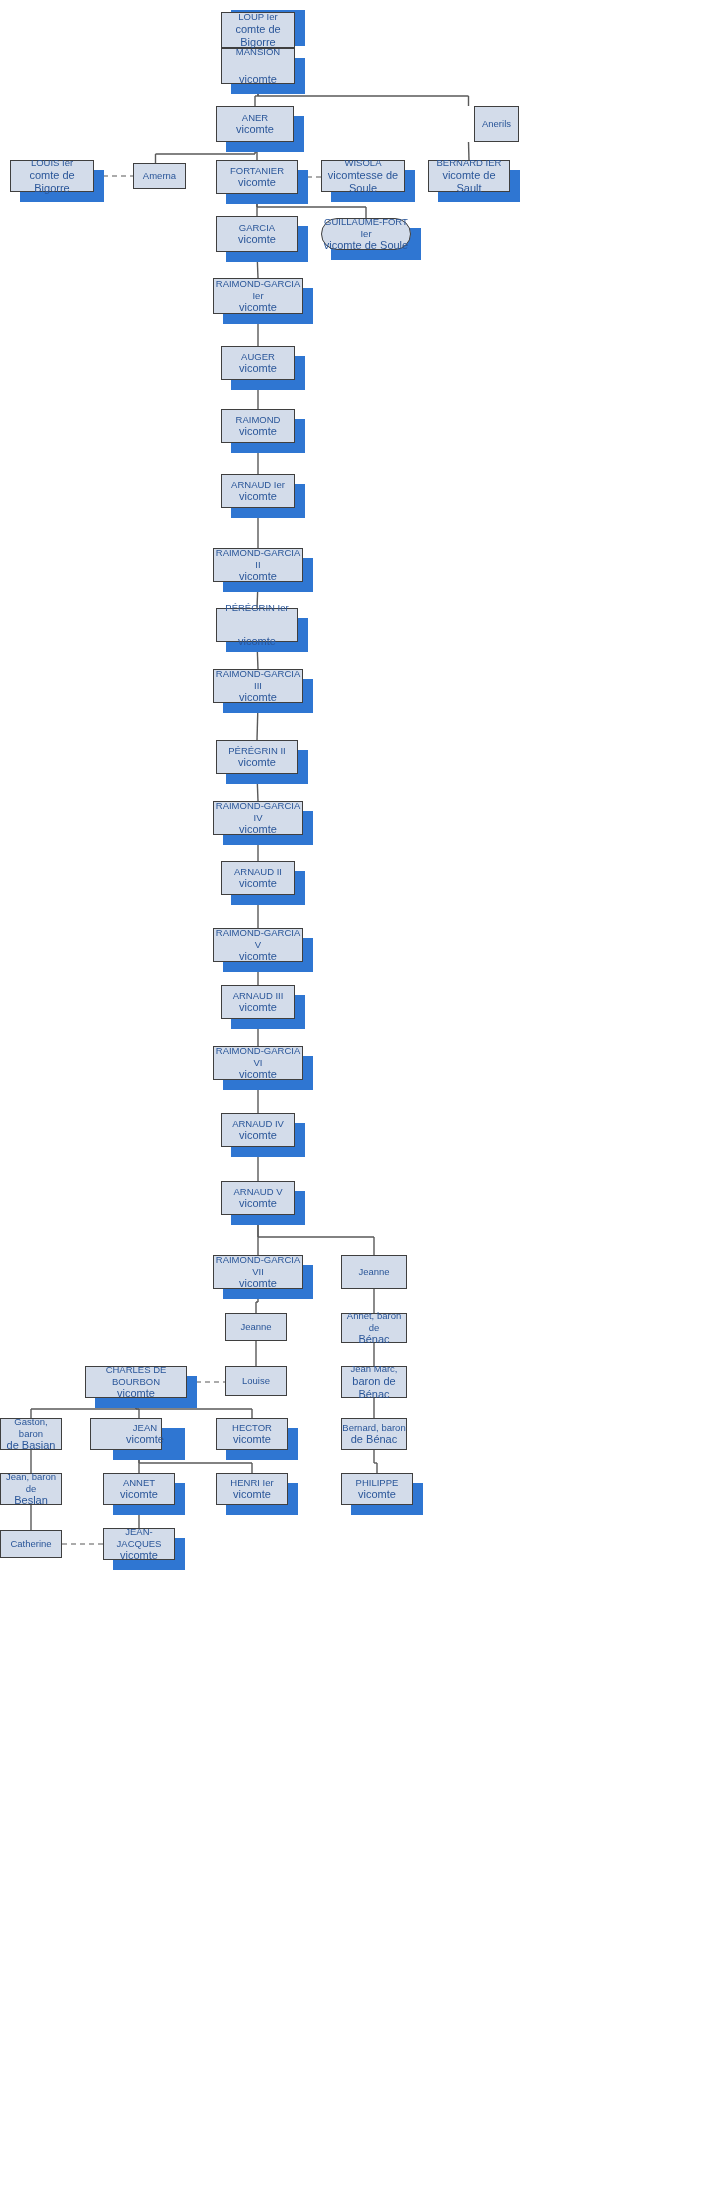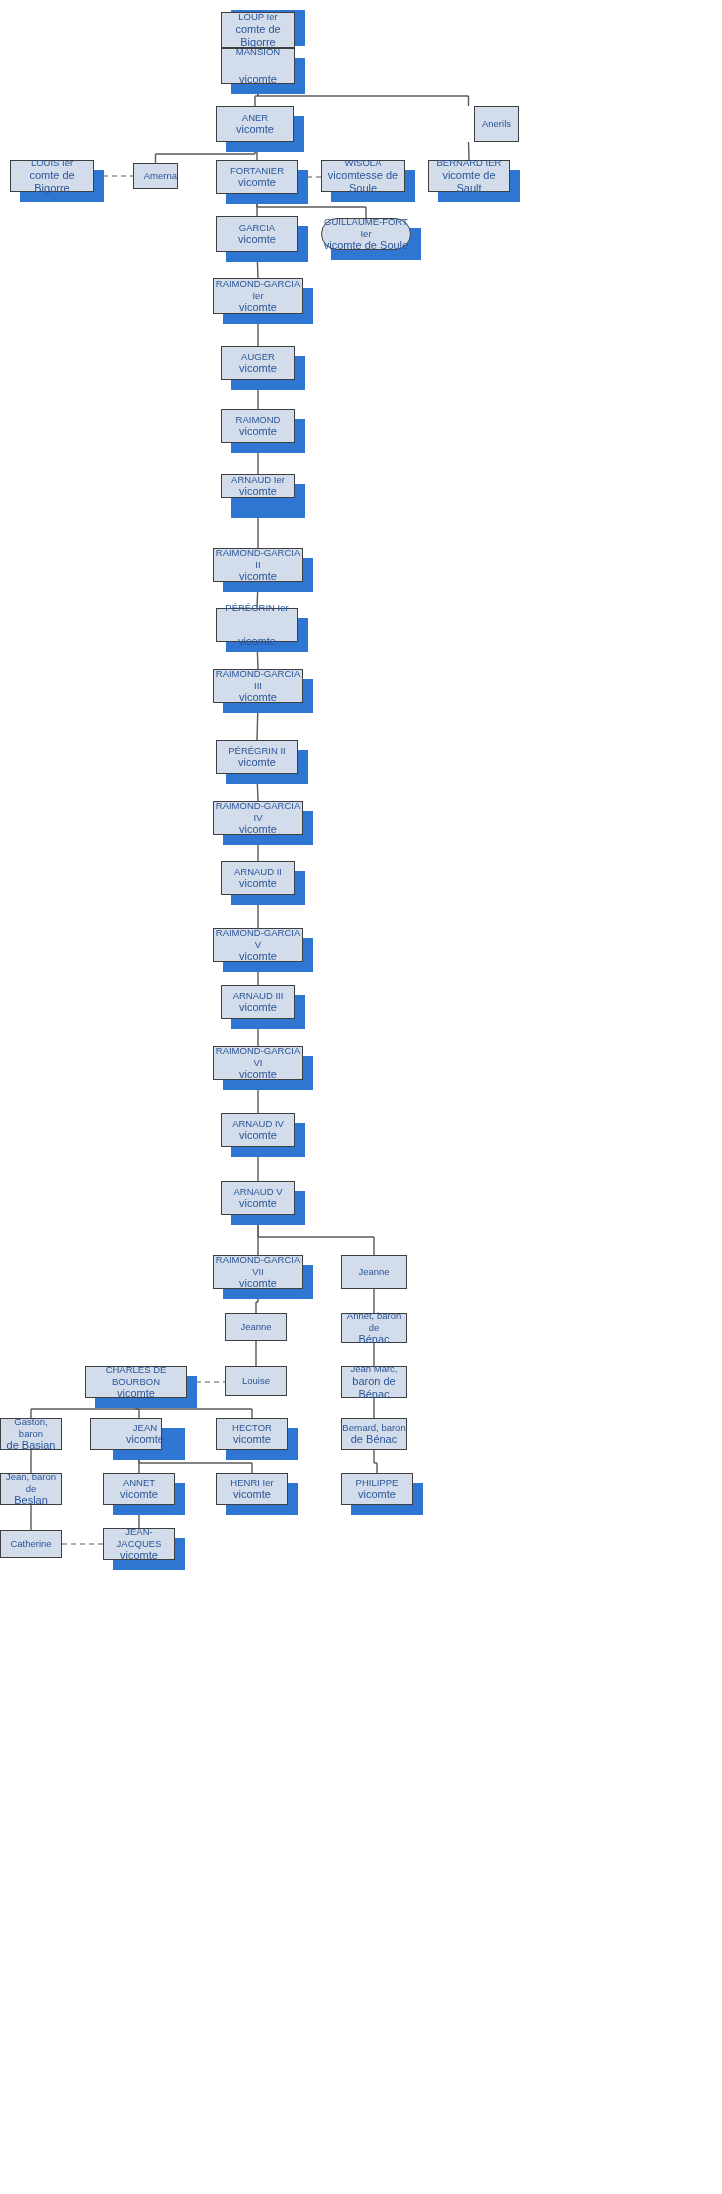--- a/index.html
+++ b/index.html
@@ -113,21 +113,21 @@
         <span class="l2 sub">vicomte</span>
       </div>
       <div class="node" style="left: 446px; top: 106px; width: 45px; height: 36px; margin-left: 28px;">
         <span class="l1 nm">Anerils</span>
       </div>
       <div class="shadow" style="left: 20px; top: 170px; width: 84px; height: 32px;"></div>
       <div class="node" style="left: 10px; top: 160px; width: 84px; height: 32px;">
         <span class="l1 nm">LOUIS Ier</span>
         <span class="l2 sub">comte de Bigorre</span>
       </div>
-      <div class="node" style="left: 133px; top: 163px; width: 45px; height: 26px; align-items: flex-end;">
+      <div class="node" style="left: 133px; top: 163px; width: 53px; height: 26px;">
         <span class="l1 nm">Amerna</span>
       </div>
       <div class="shadow" style="left: 226px; top: 170px; width: 82px; height: 34px;"></div>
       <div class="node" style="left: 216px; top: 160px; width: 82px; height: 34px;">
         <span class="l1 nm">FORTANIER</span>
         <span class="l2 sub">vicomte</span>
       </div>
       <div class="shadow" style="left: 331px; top: 170px; width: 84px; height: 32px;"></div>
       <div class="node" style="left: 321px; top: 160px; width: 84px; height: 32px;">
         <span class="l1 nm">WISOLA</span>
@@ -157,21 +157,21 @@
       <div class="node" style="left: 221px; top: 346px; width: 74px; height: 34px;">
         <span class="l1 nm">AUGER</span>
         <span class="l2 sub">vicomte</span>
       </div>
       <div class="shadow" style="left: 231px; top: 419px; width: 74px; height: 34px;"></div>
       <div class="node" style="left: 221px; top: 409px; width: 74px; height: 34px;">
         <span class="l1 nm">RAIMOND</span>
         <span class="l2 sub">vicomte</span>
       </div>
       <div class="shadow" style="left: 231px; top: 484px; width: 74px; height: 34px;"></div>
-      <div class="node" style="left: 221px; top: 474px; width: 74px; height: 24px;">
+      <div class="node" style="left: 221px; top: 474px; width: 74px; height: 34px;">
         <span class="l1 nm">ARNAUD Ier</span>
         <span class="l2 sub">vicomte</span>
       </div>
       <div class="shadow" style="left: 223px; top: 558px; width: 90px; height: 34px;"></div>
       <div class="node" style="left: 213px; top: 548px; width: 90px; height: 34px;">
         <span class="l1 nm">RAIMOND-GARCIA II</span>
         <span class="l2 sub">vicomte</span>
       </div>
       <div class="shadow" style="left: 226px; top: 618px; width: 82px; height: 34px;"></div>
       <div class="node" style="left: 216px; top: 608px; width: 82px; height: 34px; gap: 21px;">

